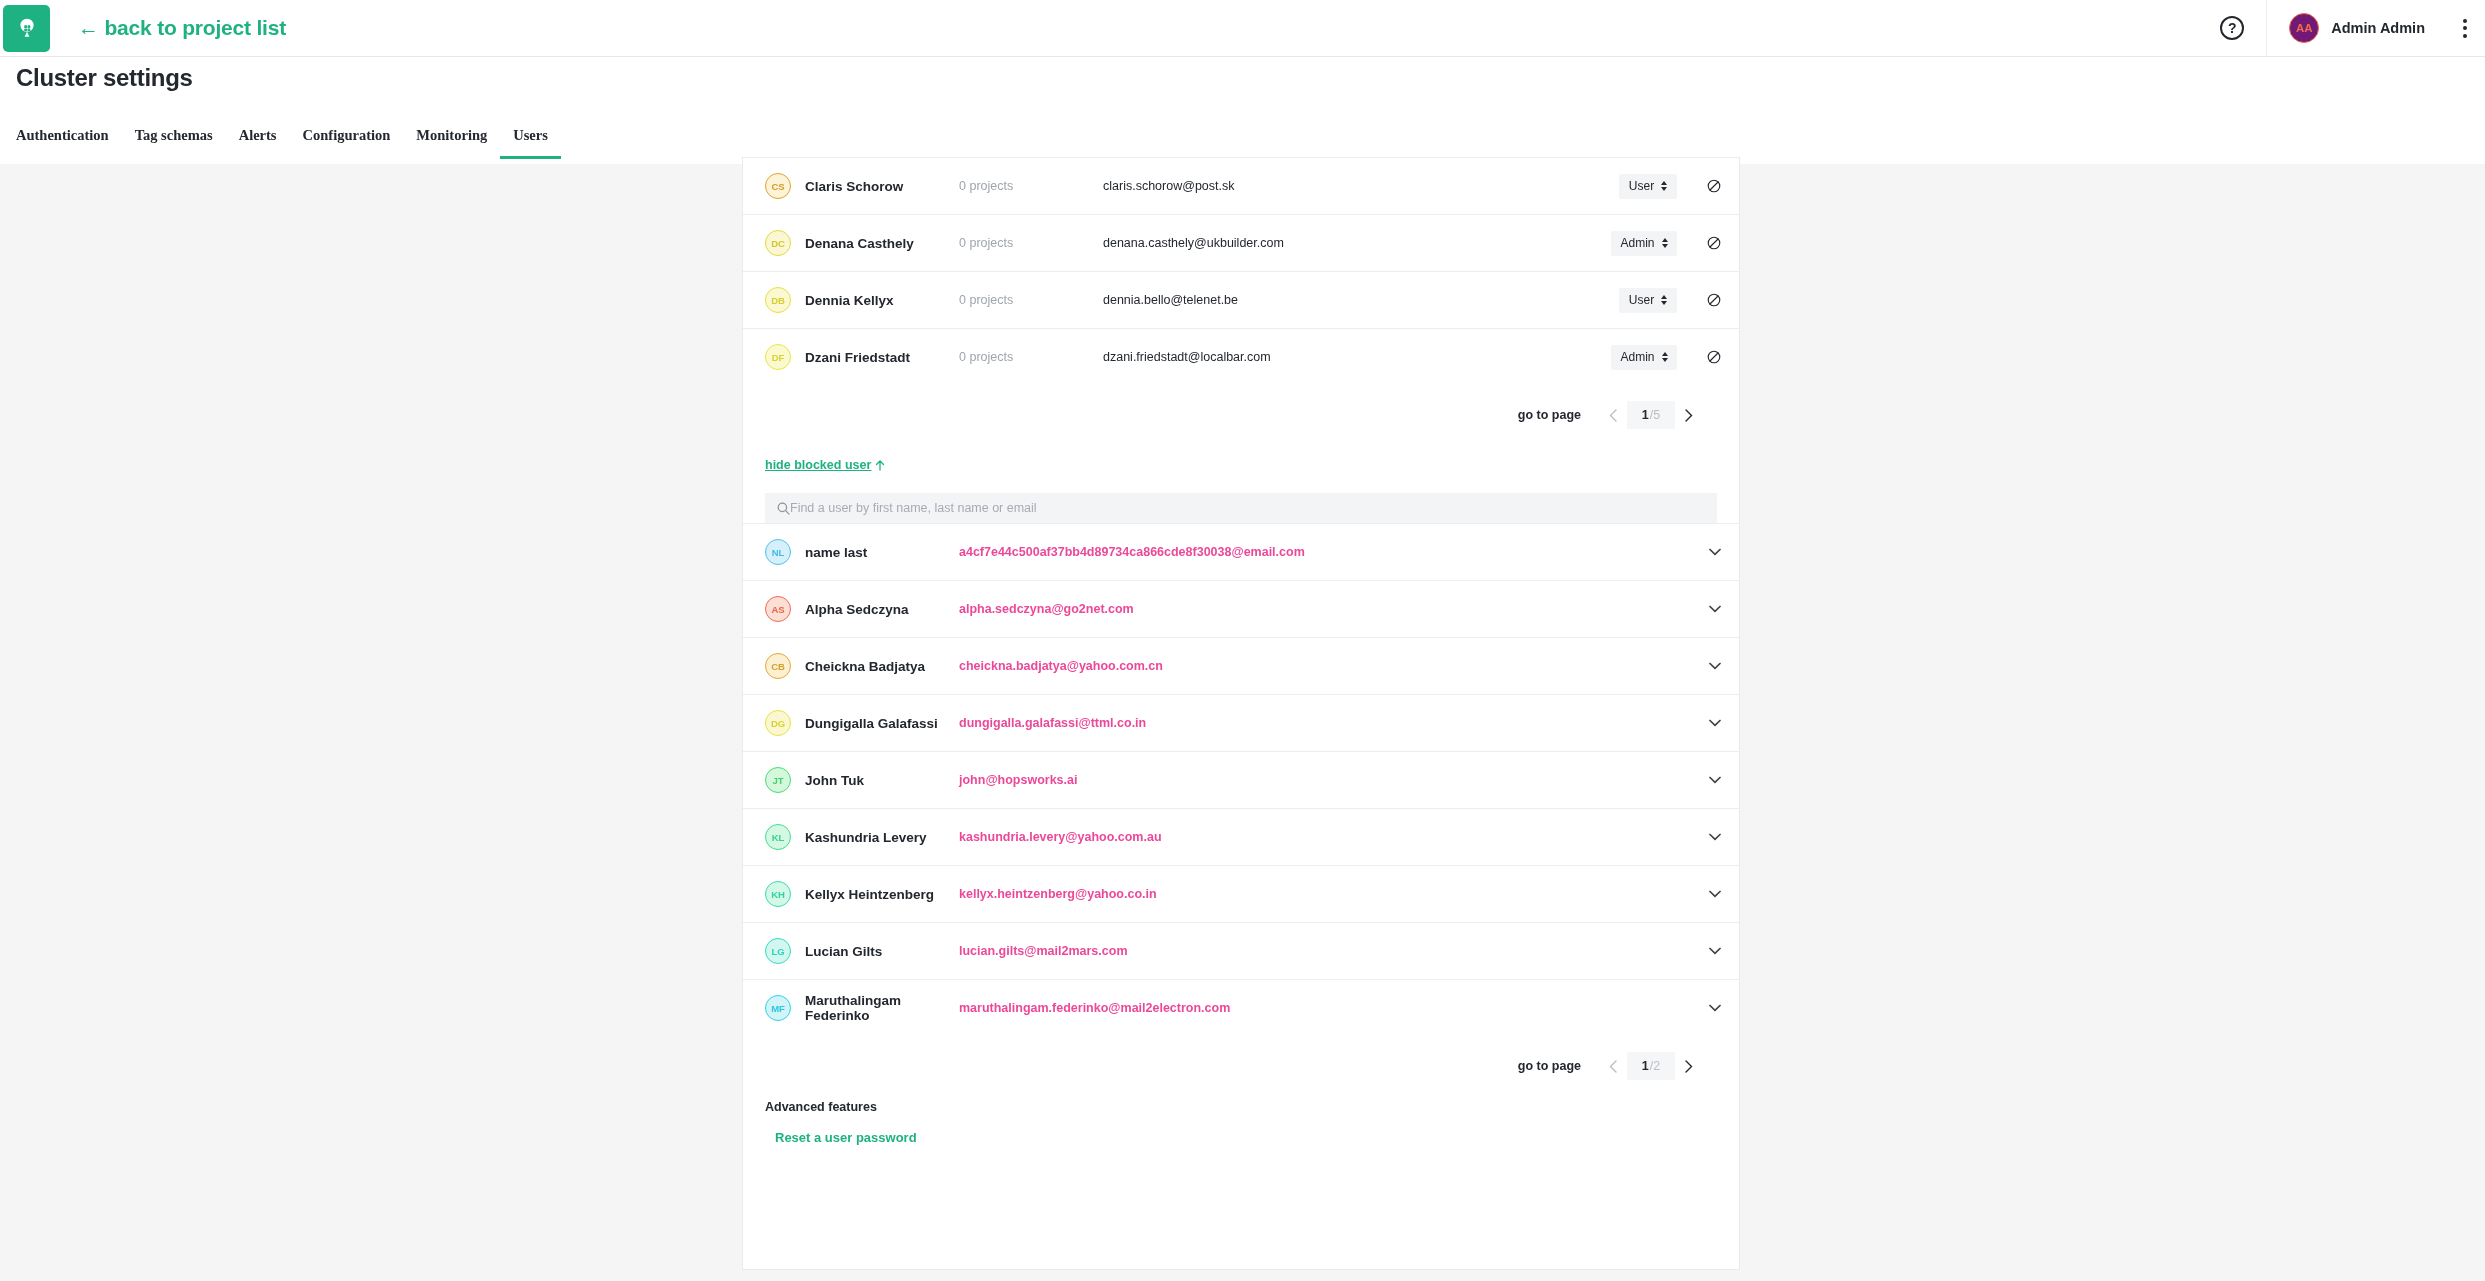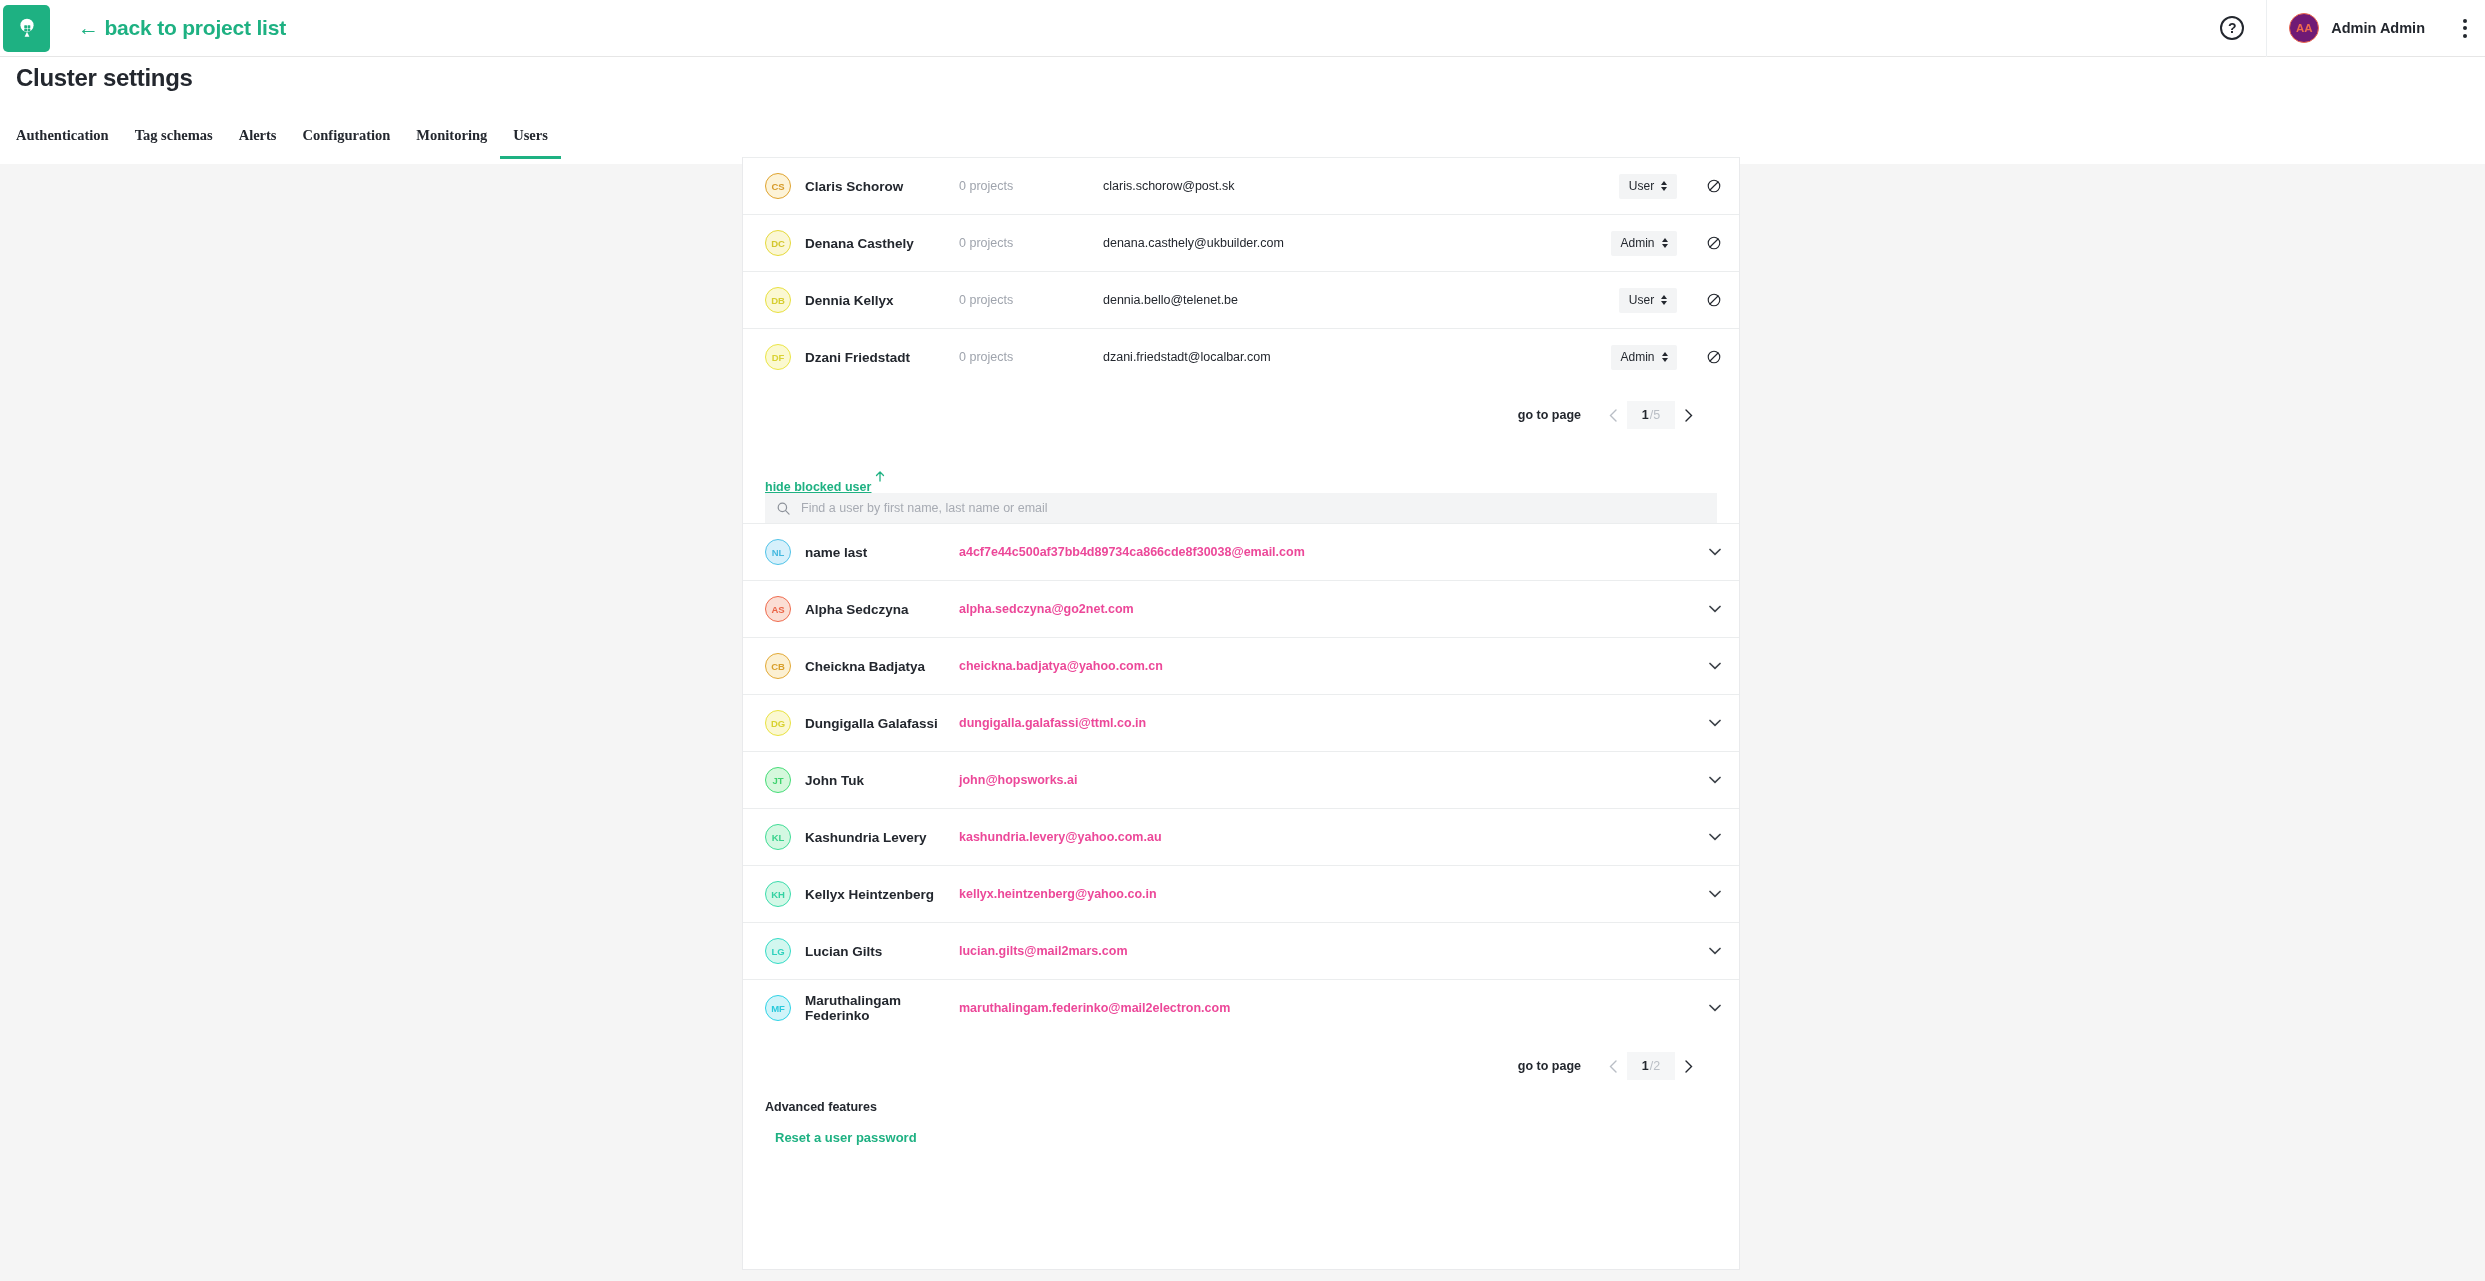--- a/index.html
+++ b/index.html
@@ -139,28 +139,28 @@
   }
   .pg-box b { color: #23272e; font-weight: 700; margin-right: 1px; }
 
   
   .hide-blocked {
     padding-left: 22px; height: 40px; display: flex; align-items: center;
   }
   .hide-blocked span {
     font-size: 12.5px; font-weight: 700; color: #1eb182;
     text-decoration: underline; cursor: pointer;
-    display: inline-flex; align-items: center; gap: 4px; margin-top: 22px;
+    display: inline-flex; align-items: center; gap: 4px;
   }
 
   
   .search-wrap { padding: 8px 22px 0 22px; }
   .search {
     height: 30px; background: #f3f4f5; display: flex;
-    align-items: center; padding: 0 12px; gap: 11px; cursor: text;
+    align-items: center; padding: 0 12px; cursor: text;
   }
   .search input {
     flex: 1; border: none; outline: none; background: transparent;
     font-family: "Liberation Sans", sans-serif;
     font-size: 12.5px; color: #23272e;
   }
   .search input::placeholder { color: #a7abb3; }
 
   
   .brow {

